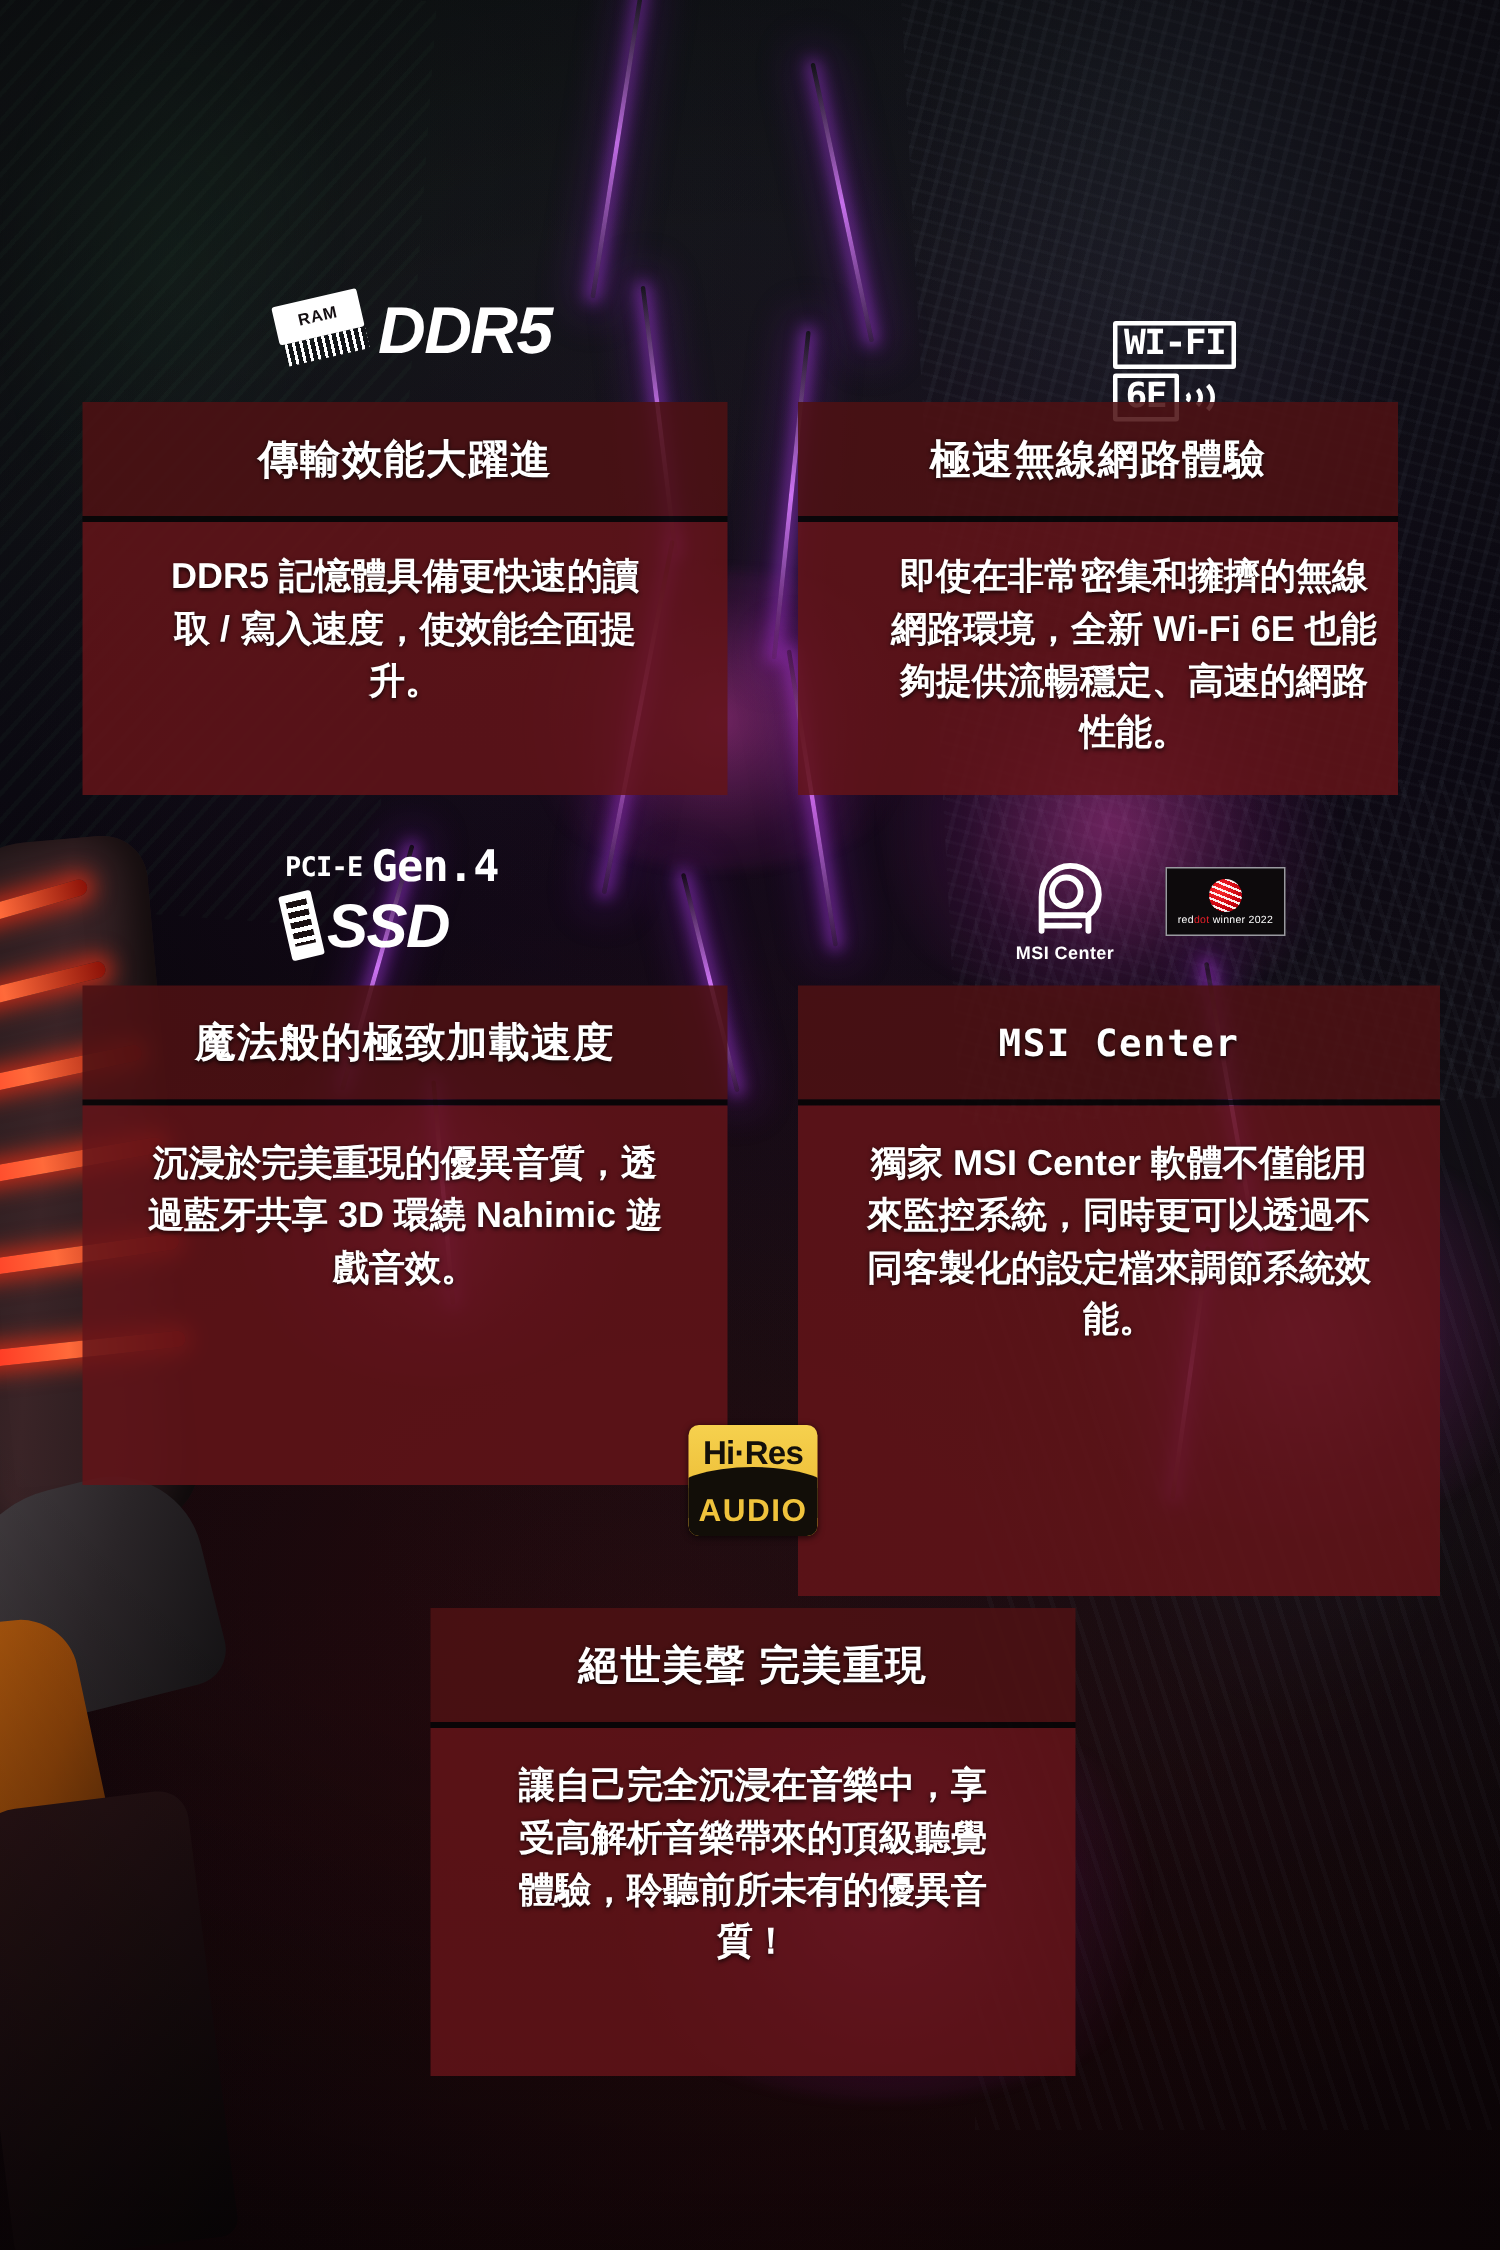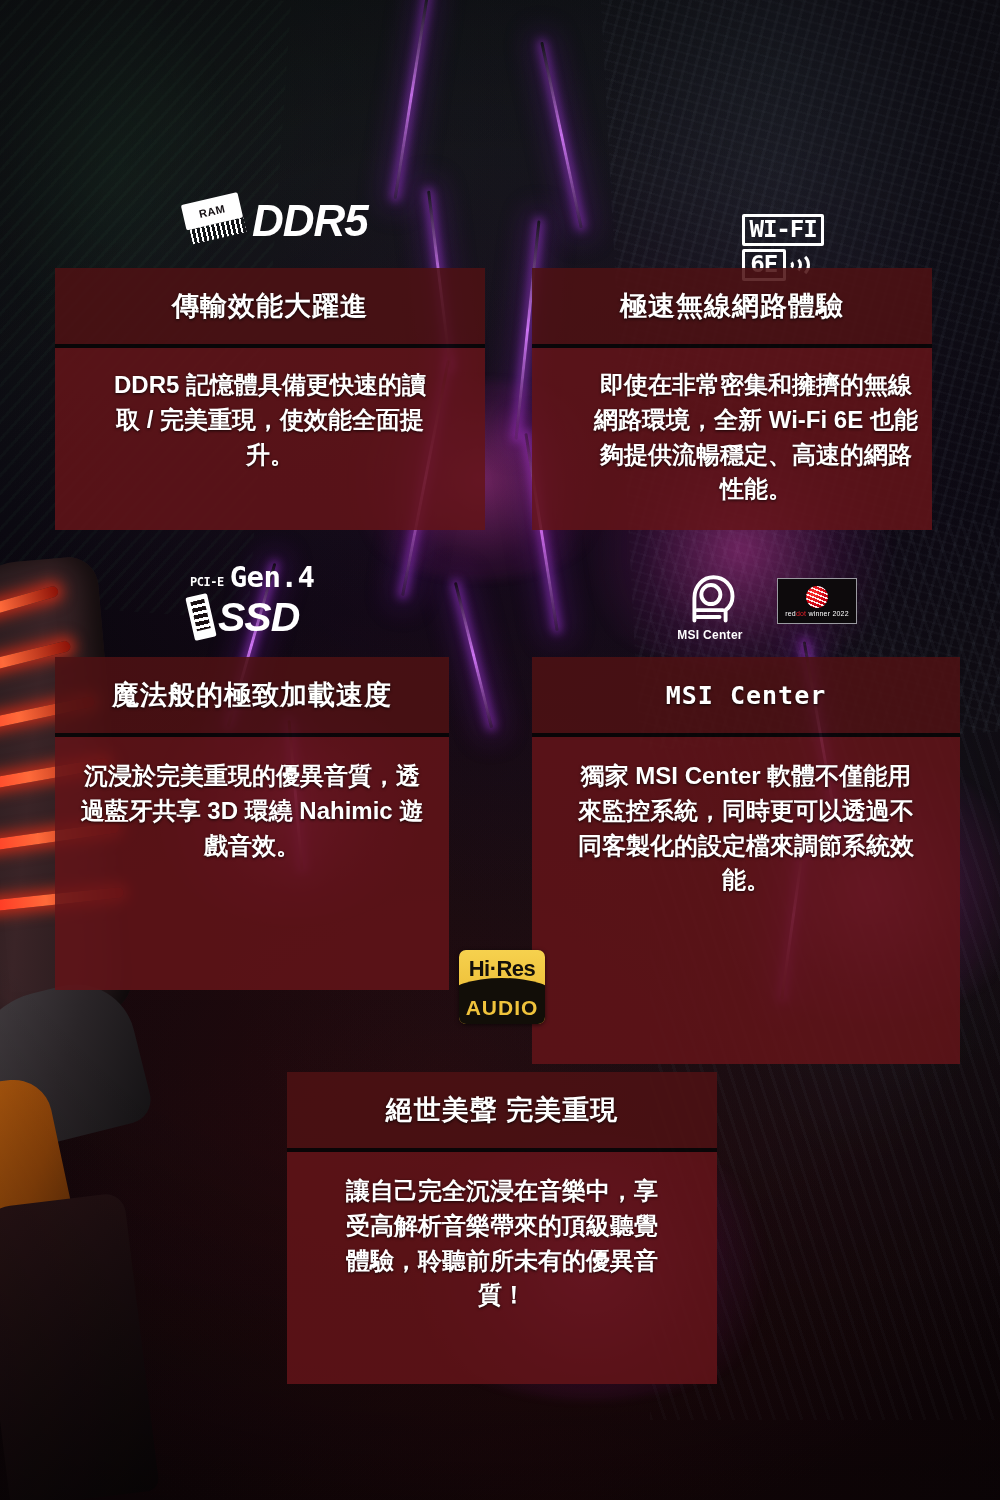--- a/index.html
+++ b/index.html
@@ -121,21 +121,21 @@
     text-align:center;
   }
   .panel .body-band p{
     color:#fff; font-weight:bold; line-height:1.45;
     text-shadow:0 1px 3px rgba(0,0,0,.8);
   }
 
   
   #f-ddr5    { left:55px;  top:268px; width:430px; }
   #f-wifi    { left:532px; top:268px; width:400px; }
-  #f-ssd     { left:55px;  top:657px; width:394px; }
+  #f-ssd     { left:55px;  top:657px; width:430px; }
   #f-msi     { left:532px; top:657px; width:428px; }
   #f-hires   { left:287px; top:1072px; width:430px; }
 
   .t-h { height:76px; }
   .b-ddr5 { height:182px; }
   .b-wifi { height:182px;padding-left:48px; }
   .b-ssd  { height:253px; }
   .b-msi  { height:327px; }
   .b-hires{ height:232px; }
 
@@ -187,21 +187,21 @@
     left:-4px;
   }
   .wifi-waves i:nth-child(1){ width:10px; height:10px; top:10px; }
   .wifi-waves i:nth-child(2){ width:18px; height:18px; top:6px; }
   .wifi-waves i:nth-child(3){ width:26px; height:26px; top:2px; }
 
   
   #l-ssd{ left:190px; top:563px; flex-direction:column; align-items:flex-start; gap:0; }
   .pcie-line1{ display:flex; align-items:flex-end; gap:6px; }
   .pcie-small{
-    font-family:"DejaVu Sans Mono", monospace; font-weight:bold; font-size:12px;
+    font-family:"DejaVu Sans Mono", monospace; font-weight:bold; font-size:18px;
     letter-spacing:-.5px; color:#fff; padding-bottom:3px;
   }
   .gen4{ font-family:"DejaVu Sans Mono", monospace; font-weight:bold; font-size:29px; color:#fff; line-height:1; letter-spacing:-.5px; }
   .pcie-line2{ display:flex; align-items:center; gap:6px; margin-top:3px; }
   .ssd-stick{ width:22px; height:44px; position:relative; transform:rotate(-13deg); }
   .ssd-stick .sbody{
     position:absolute; inset:0; background:#fff; border-radius:2px;
   }
   .ssd-stick .slots{
     position:absolute; left:4px; top:5px; width:14px; height:30px;
@@ -315,21 +315,21 @@
     </div>
     <div class="ddr5-word">DDR5</div>
   </div>
 
   <div class="panel" id="f-ddr5">
     <div class="title-band t-h">
       <span>傳輸效能大躍進</span>
     </div>
     <div class="gap"></div>
     <div class="body-band b-ddr5">
-      <p>DDR5 記憶體具備更快速的讀取 / 完美重現，使效能全面提升。</p>
+      <p>DDR5 記憶體具備更快速的讀取 / 寫入速度，使效能全面提升。</p>
     </div>
   </div>
 
   <div class="logo-row" id="l-wifi">
     <div class="wifi-box">
       <b>WI-FI</b>
     </div>
     <div class="wifi-row2">
       <div class="wifi-box">
         <b>6E</b>

